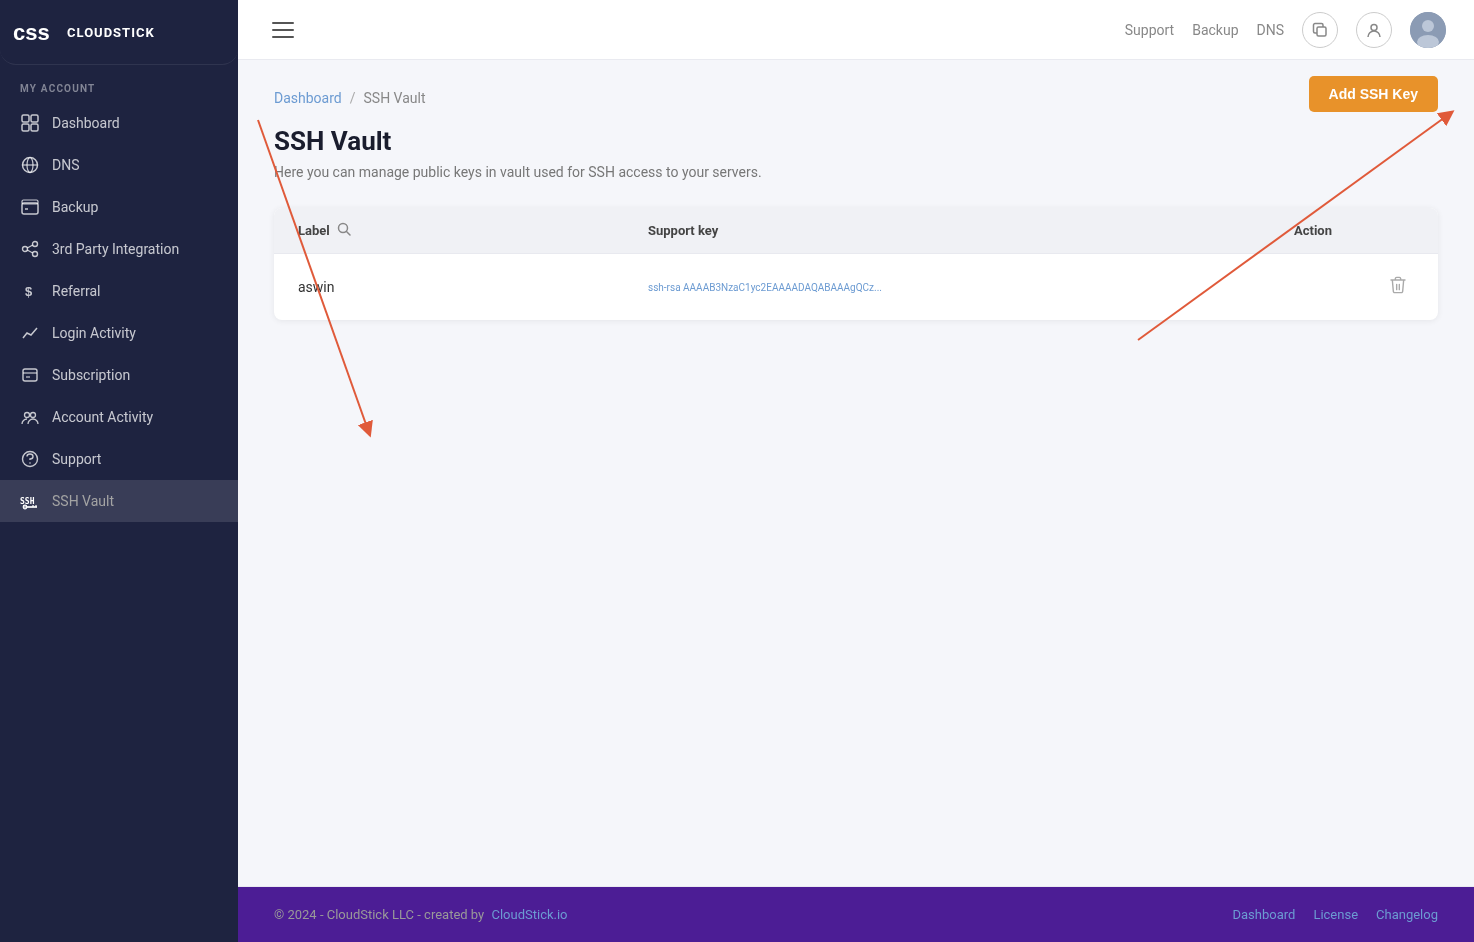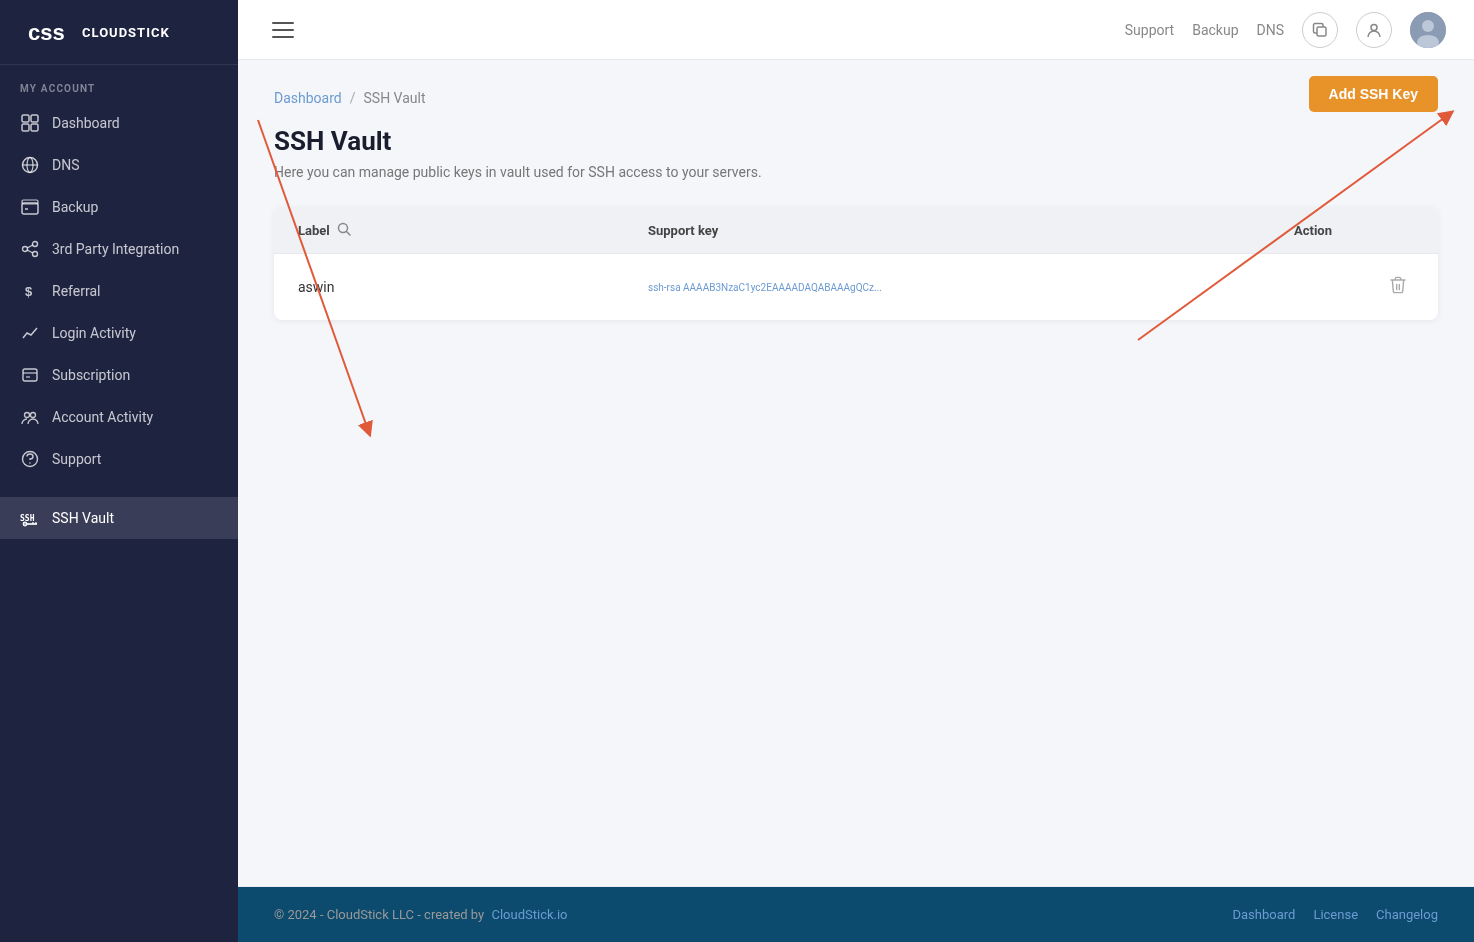--- a/index.html
+++ b/index.html
@@ -9,25 +9,26 @@
     .sidebar {
       width: 238px;
       min-width: 238px;
       background: #1e2340;
       color: #fff;
       display: flex;
       flex-direction: column;
       height: 100%;
     }
     .sidebar-logo {
-      padding: 18px 28px;
+      padding: 18px 13px;
       display: flex;
       align-items: center;
       gap: 8px;
       border-bottom: 1px solid rgba(255,255,255,0.08);
+      border-radius: 16px;
     }
     .logo-icon {
       width: 38px;
       height: 28px;
       display: flex;
       align-items: center;
       justify-content: center;
     }
     .logo-text {
       font-size: 13px;
@@ -50,22 +51,21 @@
       align-items: center;
       gap: 12px;
       padding: 11px 20px;
       cursor: pointer;
       color: rgba(255,255,255,0.75);
       font-size: 14px;
       transition: background 0.15s;
     }
     .sidebar-item.active {
       background: rgba(255,255,255,0.12);
-      color: #ffffff;
-      margin-top: 17px;
+      color: #a3a3a3;
     }
     .sidebar-item-icon {
       width: 20px;
       height: 20px;
       display: flex;
       align-items: center;
       justify-content: center;
       font-size: 15px;
       flex-shrink: 0;
     }
@@ -223,21 +223,21 @@
 
     
     .footer {
       padding: 20px 36px;
       display: flex;
       justify-content: space-between;
       align-items: center;
       font-size: 13px;
       color: #999;
       border-top: 1px solid #e9eaf0;
-      background: #0c4a6e;
+      background: #4c1d95;
       flex-shrink: 0;
     }
     .footer-link { color: #6c9bd2; cursor: pointer; text-decoration: none; }
     .footer-links { display: flex; gap: 18px; }
 
     
     .annotation-overlay {
       position: absolute;
       top: 0; left: 0;
       width: 100%;

